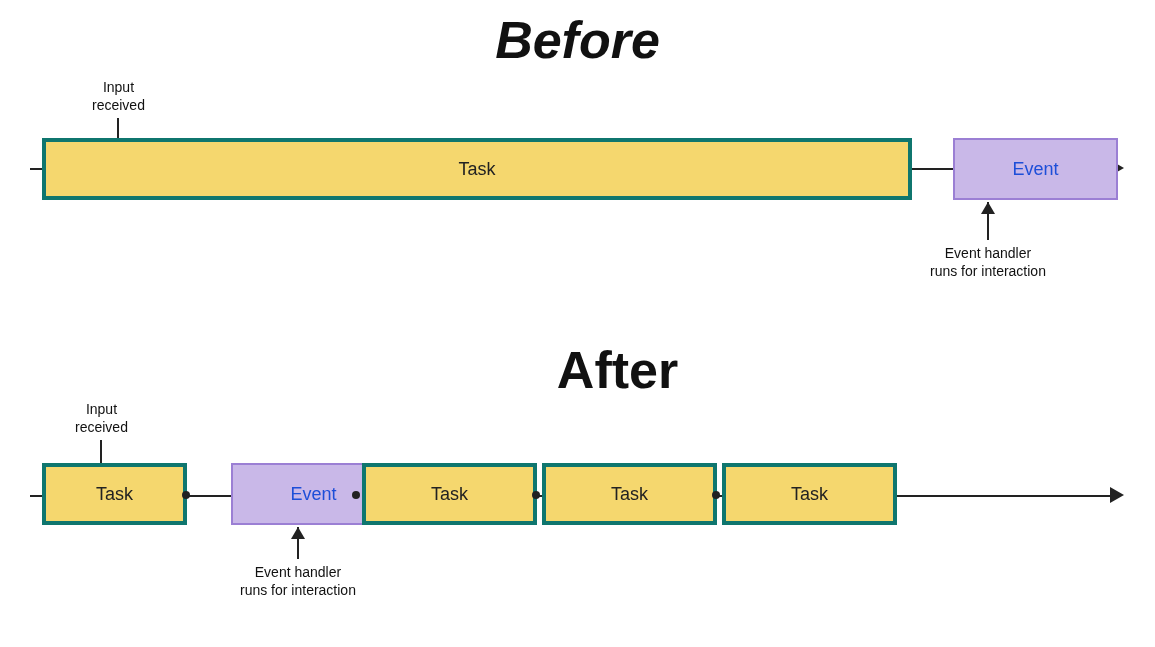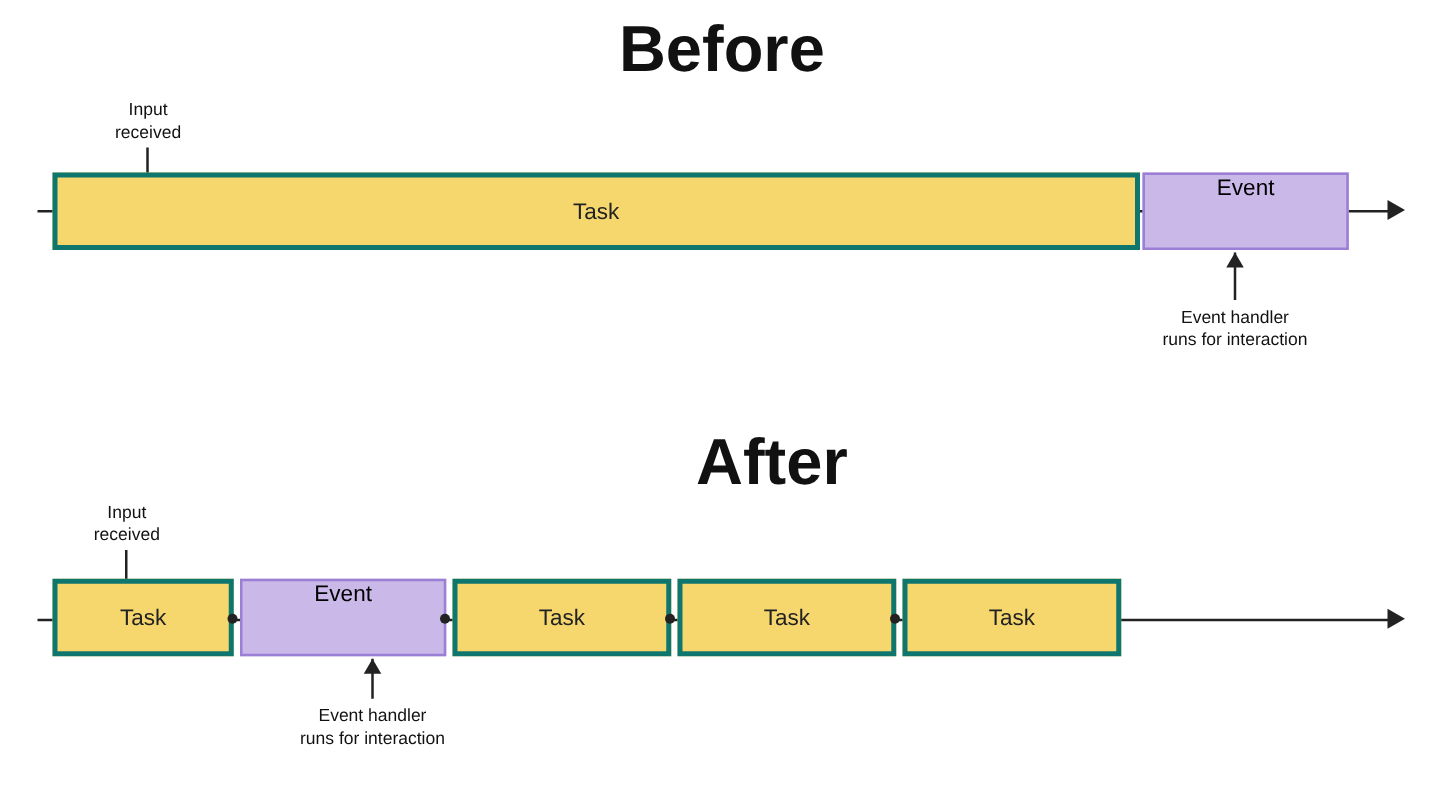--- a/index.html
+++ b/index.html
@@ -24,20 +24,21 @@
       font-size: 52px;
       font-weight: bold;
       color: #111;
       text-align: center;
     }
 
     .before-title {
       top: 10px;
       left: 50%;
       transform: translateX(-50%);
+      font-style: italic;
     }
 
     .after-title {
       top: 340px;
       left: 50%;
       transform: translateX(-50%);
       margin-left: 40px;
     }
 
     
@@ -121,24 +122,26 @@
       font-size: 18px;
       font-weight: 500;
       color: #222;
     }
 
     .event-box {
       position: absolute;
       background: #c9b8e8;
       border: 2px solid #9b7fd4;
       display: flex;
+      align-items: center;
       justify-content: center;
       font-size: 18px;
       font-weight: 500;
-      color: #000000;
+      color: #1d4ed8;
+      margin-left: 39px;
     }
     .connector-dot {
       position: absolute;
       width: 8px;
       height: 8px;
       background: #222;
       border-radius: 50%;
     }
   </style>
 </head>

